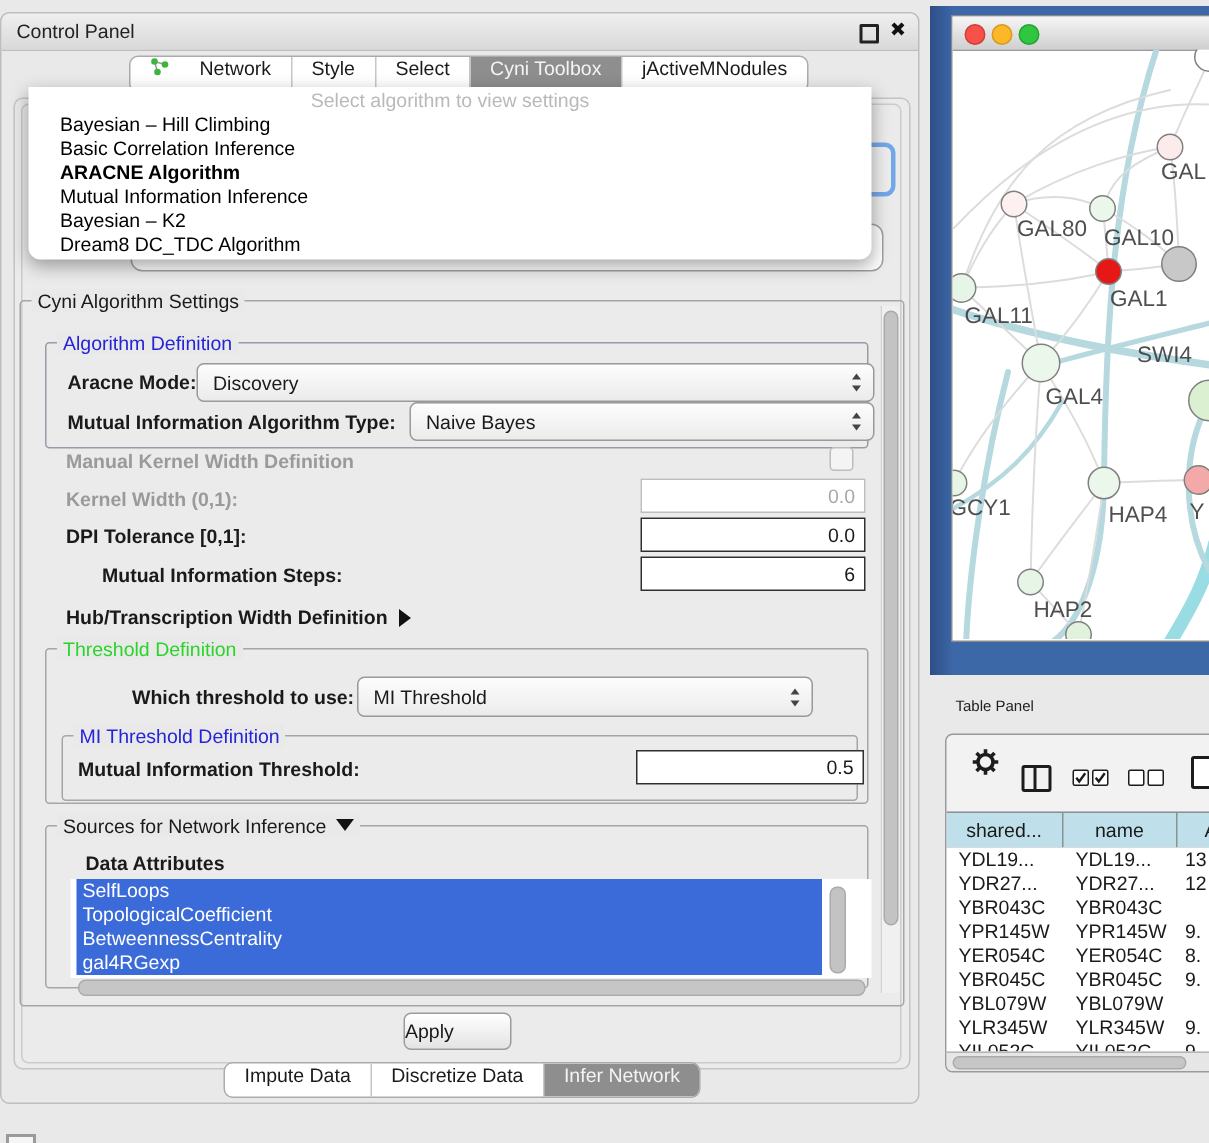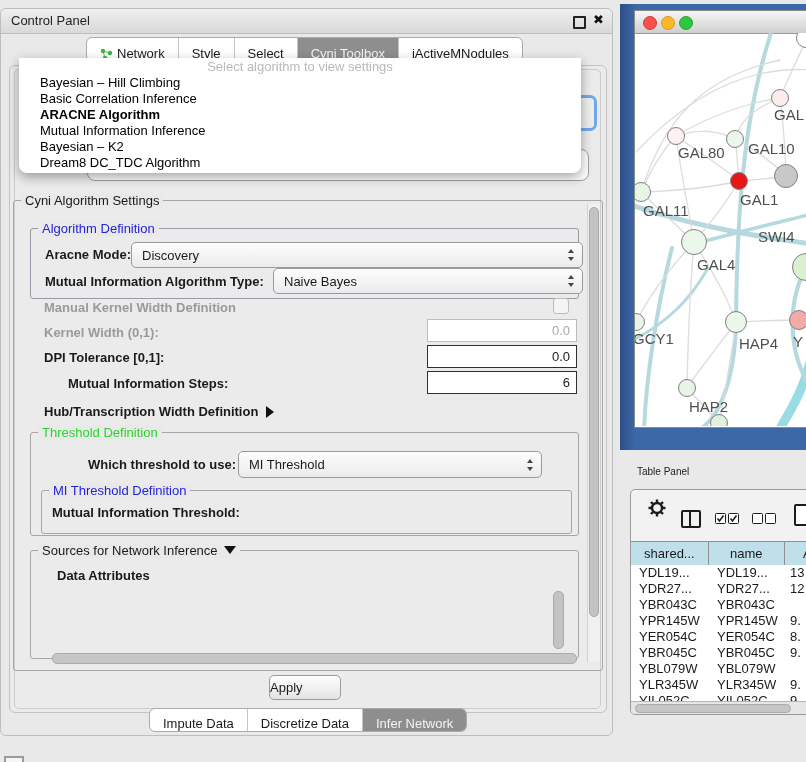--- a/index.html
+++ b/index.html
@@ -12,21 +12,21 @@
              border:1px solid #bdbdbd;border-radius:6px;}
   .cp-titlebar{left:0;top:0;width:100%;height:24px;background:linear-gradient(#efefef,#d9d9d9);
                border-bottom:1px solid #bdbdbd;border-radius:6px 6px 0 0;}
   .cp-title{left:10px;top:4px;font-size:13px;color:#222;}
   .float-icon{right:26px;top:7px;width:9px;height:9px;border:2px solid #222;border-radius:1px;}
   .close-icon{right:8px;top:3px;font-size:13px;font-weight:bold;color:#111;}
 
   
   .cp-tabs{left:85px;top:28px;height:23px;display:flex;background:#fff;
            border:1px solid #ababab;border-radius:6px;overflow:hidden;}
-  .cp-tab{display:flex;align-items:flex-end;gap:4px;padding:0 13px;font-size:13px;
+  .cp-tab{display:flex;align-items:flex-start;gap:20px;padding:0 13px;font-size:13px;
           border-left:1px solid #c6c6c6;white-space:nowrap;}
   .cp-tab:first-child{border-left:none;}
   .cp-tab.sel{background:#8e8e8e;color:#f4f4f4;}
 
   
   .bg-rect-a{left:8px;top:56px;width:596px;height:646px;border:1px solid #c4c4c4;
              border-radius:6px;background:#ebebeb;}
   .bg-rect-b{left:13px;top:60px;width:585px;height:638px;border:1px solid #cccccc;border-radius:5px;}
   .bg-combo{left:512px;top:86px;width:78px;height:30px;border:3px solid #74a7e8;
             border-radius:7px;background:#ededed;}
@@ -215,28 +215,37 @@
       <div class="groupbox" style="left:16px;top:231px;width:547px;height:102px;">
         <span class="gb-title green">Threshold Definition</span>
         <span class="lbl" style="left:57px;top:24px;">Which threshold to use:</span>
         <div class="combo" style="left:207px;top:18px;width:292px;height:25px;">
           <span>MI Threshold</span>
           <span class="stepper"></span>
         </div>
         <div class="groupbox" style="left:10px;top:57px;width:529px;height:42px;">
           <span class="gb-title blue">MI Threshold Definition</span>
           <span class="lbl" style="left:10px;top:14px;">Mutual Information Threshold:</span>
+          <div class="field" style="left:382px;top:9px;width:144px;height:21px;">
+            <span>0.5</span>
+          </div>
         </div>
       </div>
 
       <div class="groupbox" style="left:16px;top:349px;width:547px;height:107px;">
         <span class="gb-title">
           <span>Sources for Network Inference</span><span class="tri-down"></span>
         </span>
         <span class="lbl" style="left:10px;top:17px;padding-left:16px;">Data Attributes</span>
+        <div class="listbox" style="left:16px;top:35px;width:534px;height:66px;">
+            <div class="attr-item" style="background: rgb(58, 107, 216);">SelfLoops</div>
+            <div class="attr-item" style="background: rgb(58, 107, 216);">TopologicalCoefficient</div>
+            <div class="attr-item" style="background: rgb(58, 107, 216);">BetweennessCentrality</div>
+            <div class="attr-item" style="background: rgb(58, 107, 216);">gal4RGexp</div>
+          </div>
         <div class="thumb-v" style="left:522px;top:40px;width:9px;height:56px;"></div>
       </div>
 
       <div class="thumb-h" style="left:38px;top:452px;width:523px;height:9px;"></div>
     </div>
 
     <div class="abs apply-btn">
       <span>Apply</span>
     </div>
 
@@ -293,21 +302,21 @@
           <path d="M 636,152 C 700,84 760,66 812,70" stroke="#dcdcdc" stroke-width="1.3" fill="none" stroke-linecap="round"></path>
           <path d="M 780,98 C 746,112 740,124 735,139" stroke="#dcdcdc" stroke-width="1.3" fill="none" stroke-linecap="round"></path>
         </svg>
       <div class="abs" style="left:0;top:0;width:171px;height:393px;">
           <div class="nnode" style="left: 161px; top: -5px; height: 20px; width: 20px; background: rgb(255, 255, 255);"></div>
           <div class="nnode" style="left: 136px; top: 56px; height: 18px; width: 18px; background: rgb(251, 235, 235);"></div>
           <div class="nlabel" style="left: 139px; top: 73px;">GAL</div>
           <div class="nnode" style="left: 32px; top: 94px; height: 18px; width: 18px; background: rgb(253, 240, 240);"></div>
           <div class="nlabel" style="left: 43px; top: 111px;">GAL80</div>
           <div class="nnode" style="left: 91px; top: 97px; height: 18px; width: 18px; background: rgb(236, 247, 236);"></div>
-          <div class="nlabel" style="left: 101px; top: 107px; margin-left: 12px;">GAL10</div>
+          <div class="nlabel" style="left: 101px; top: 117px;">GAL10</div>
           <div class="nnode" style="left: 95px; top: 139px; height: 18px; width: 18px; background: rgb(230, 23, 23);"></div>
           <div class="nlabel" style="left: 105px; top: 158px;">GAL1</div>
           <div class="nnode" style="left: 139px; top: 131px; height: 24px; width: 24px; background: rgb(200, 200, 200);"></div>
           <div class="nnode" style="left: -4px; top: 149px; height: 20px; width: 20px; background: rgb(231, 245, 231);"></div>
           <div class="nlabel" style="left: 8px; top: 169px;">GAL11</div>
           <div class="nnode" style="left: 46px; top: 196px; height: 26px; width: 26px; background: rgb(236, 247, 236);"></div>
           <div class="nlabel" style="left: 62px; top: 223px;">GAL4</div>
           <div class="nnode" style="left: 157px; top: 220px; height: 28px; width: 28px; background: rgb(218, 240, 208);"></div>
           <div class="nlabel" style="left: 123px; top: 195px;">SWI4</div>
           <div class="nnode" style="left: -8px; top: 280px; height: 18px; width: 18px; background: rgb(231, 245, 231);"></div>

